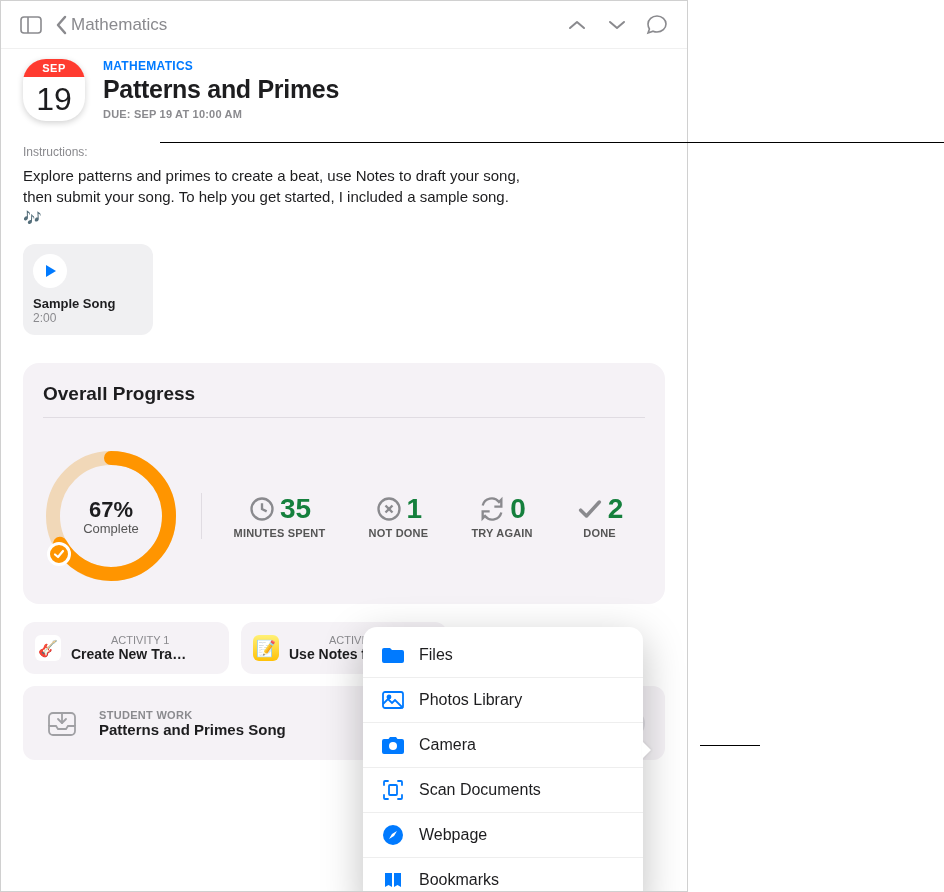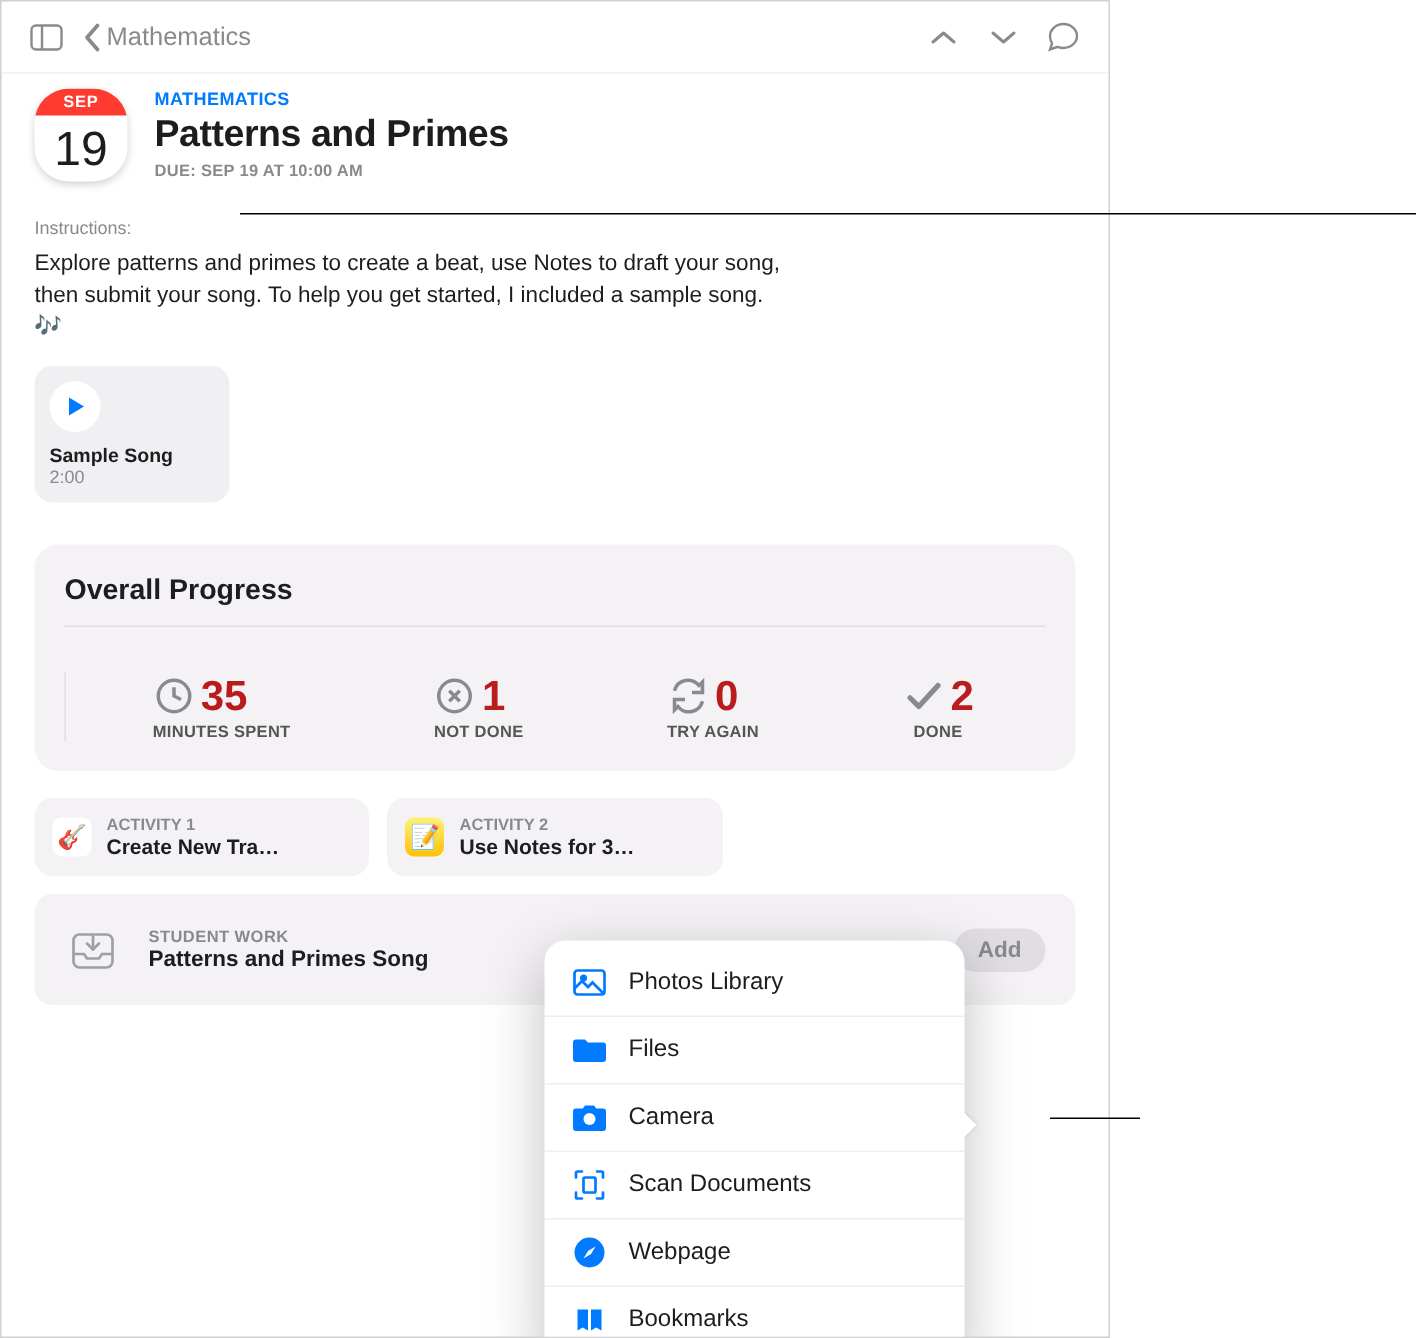--- a/index.html
+++ b/index.html
@@ -6,21 +6,21 @@
     body {
       font-family: -apple-system, BlinkMacSystemFont, "Segoe UI", Helvetica, Arial, sans-serif;
       background: #ffffff;
       width: 944px;
       height: 892px;
       color: #1d1d1f;
       position: relative;
       overflow: hidden;
     }
     .app-frame {
-      width: 740px;
+      width: 688px;
       height: 892px;
       border: 1px solid #d0d0d0;
       background: #fff;
       position: relative;
       overflow: hidden;
     }
     
     .toolbar {
       height: 48px;
       display: flex;
@@ -206,25 +206,25 @@
     }
     .stats {
       flex: 1;
       display: flex;
       justify-content: space-around;
       border-left: 1px solid #e0dce2;
       padding-left: 10px;
     }
     .stat { text-align: center; }
     .stat .top {
-      display: flex; align-items: center; 
+      display: flex; align-items: center; justify-content: center;
       gap: 4px;
       font-size: 28px;
       font-weight: 700;
-      color: #b91c1c;
+      color: #15803d;
     }
     .stat .top svg, .stat .top .icon {
       width: 28px; height: 28px;
       color: #8a8a8e;
     }
     .stat .lbl {
       font-size: 11px;
       font-weight: 700;
       color: #555;
       letter-spacing: 0.2px;
@@ -251,21 +251,22 @@
       width: 26px; height: 26px;
       border-radius: 6px;
       flex-shrink: 0;
       display: flex; align-items: center; justify-content: center;
       font-size: 16px;
     }
     .activity-card .txt { min-width: 0; }
     .activity-card .num {
       font-size: 11px;
       color: #8a8a8e;
-      font-weight: 700;
+      font-weight: 400;
+      margin-left: 40px;
     }
     .activity-card .name {
       font-size: 14px;
       font-weight: 700;
       white-space: nowrap;
       overflow: hidden;
       text-overflow: ellipsis;
     }
     
     .work-card {
@@ -402,20 +403,35 @@
           </svg>
       </div>
       <div class="name">Sample Song</div>
       <div class="dur">2:00</div>
     </div>
   </div>
 
   <div class="card">
     <div class="card-title">Overall Progress</div>
     <div class="progress-row">
+      <div class="donut-wrap">
+        <svg width="136" height="136" viewBox="0 0 136 136">
+          <circle cx="68" cy="68" r="58" fill="none" stroke="#f1d8b8" stroke-width="14"></circle>
+          <circle cx="68" cy="68" r="58" fill="none" stroke="#ff9500" stroke-width="14" stroke-linecap="round" stroke-dasharray="364" stroke-dashoffset="120" transform="rotate(-90 68 68)"></circle>
+        </svg>
+        <div class="donut-label">
+          <div class="pct">67%</div>
+          <div class="txt">Complete</div>
+        </div>
+        <div class="donut-check">
+          <svg width="12" height="12" viewBox="0 0 12 12" fill="none" stroke="#fff" stroke-width="2.2" stroke-linecap="round" stroke-linejoin="round">
+              <polyline points="2,6.5 5,9 10,3"></polyline>
+            </svg>
+        </div>
+      </div>
       <div class="stats">
         <div class="stat">
           <div class="top">
             <svg viewBox="0 0 24 24" fill="none" stroke="currentColor" stroke-width="2">
                 <circle cx="12" cy="12" r="9"></circle>
                 <polyline points="12,7 12,12 16,14"></polyline>
               </svg>
             <span>35</span>
           </div>
           <div class="lbl">MINUTES SPENT</div>
@@ -489,35 +505,35 @@
     <div class="work-txt">
       <div class="num">STUDENT WORK</div>
       <div class="name">Patterns and Primes Song</div>
     </div>
     <div class="add-pill">Add</div>
   </div>
 
   <div class="popover">
     <div class="pop-item">
       <span class="ic">
+        <svg width="22" height="18" viewBox="0 0 22 18" fill="#007aff">
+            <path d="M2 2h6l2 2h10a2 2 0 0 1 2 2v9a2 2 0 0 1-2 2H2a2 2 0 0 1-2-2V4a2 2 0 0 1 2-2z"></path>
+          </svg>
+      </span>
+      <span>Files</span>
+    </div>
+    <div class="pop-item">
+      <span class="ic">
         <svg width="22" height="18" viewBox="0 0 22 18" fill="none" stroke="#007aff" stroke-width="1.8">
             <rect x="1" y="1" width="20" height="16" rx="2"></rect>
             <circle cx="7" cy="6" r="1.5" fill="#007aff"></circle>
             <path d="M1 13l5-5 4 4 3-3 8 8" fill="none"></path>
           </svg>
       </span>
       <span>Photos Library</span>
-    </div>
-    <div class="pop-item">
-      <span class="ic">
-        <svg width="22" height="18" viewBox="0 0 22 18" fill="#007aff">
-            <path d="M2 2h6l2 2h10a2 2 0 0 1 2 2v9a2 2 0 0 1-2 2H2a2 2 0 0 1-2-2V4a2 2 0 0 1 2-2z"></path>
-          </svg>
-      </span>
-      <span>Files</span>
     </div>
     <div class="pop-item">
       <span class="ic">
         <svg width="22" height="18" viewBox="0 0 22 18" fill="#007aff">
             <path d="M8 1h6l1.5 2H20a2 2 0 0 1 2 2v11a2 2 0 0 1-2 2H2a2 2 0 0 1-2-2V5a2 2 0 0 1 2-2h4.5z"></path>
             <circle cx="11" cy="10" r="4" fill="#fff"></circle>
           </svg>
       </span>
       <span>Camera</span>
     </div>

